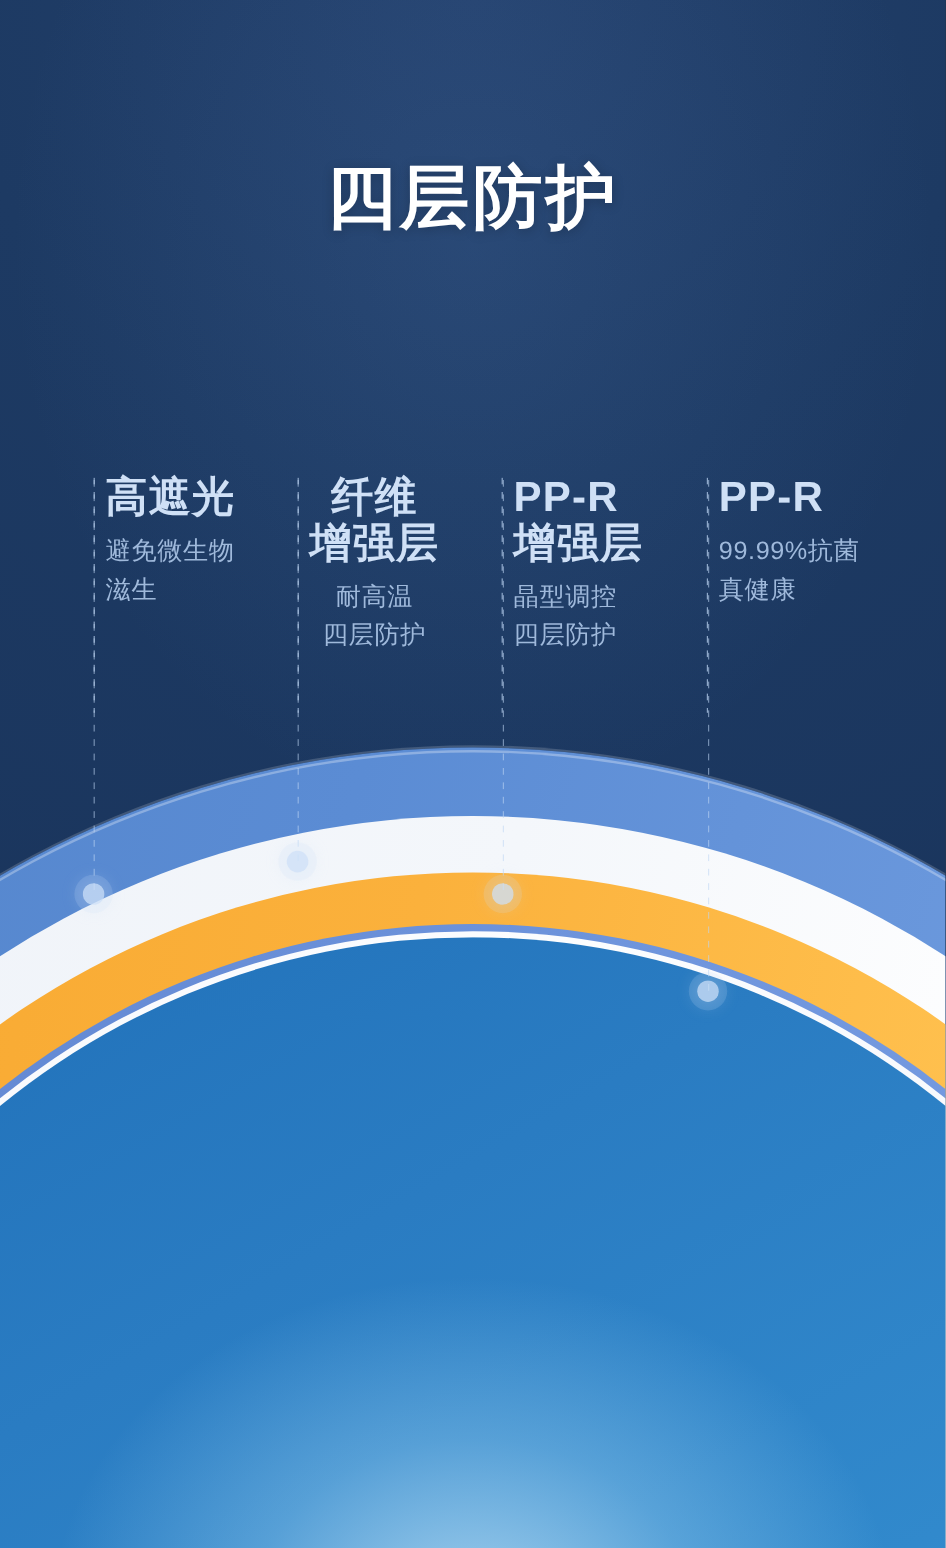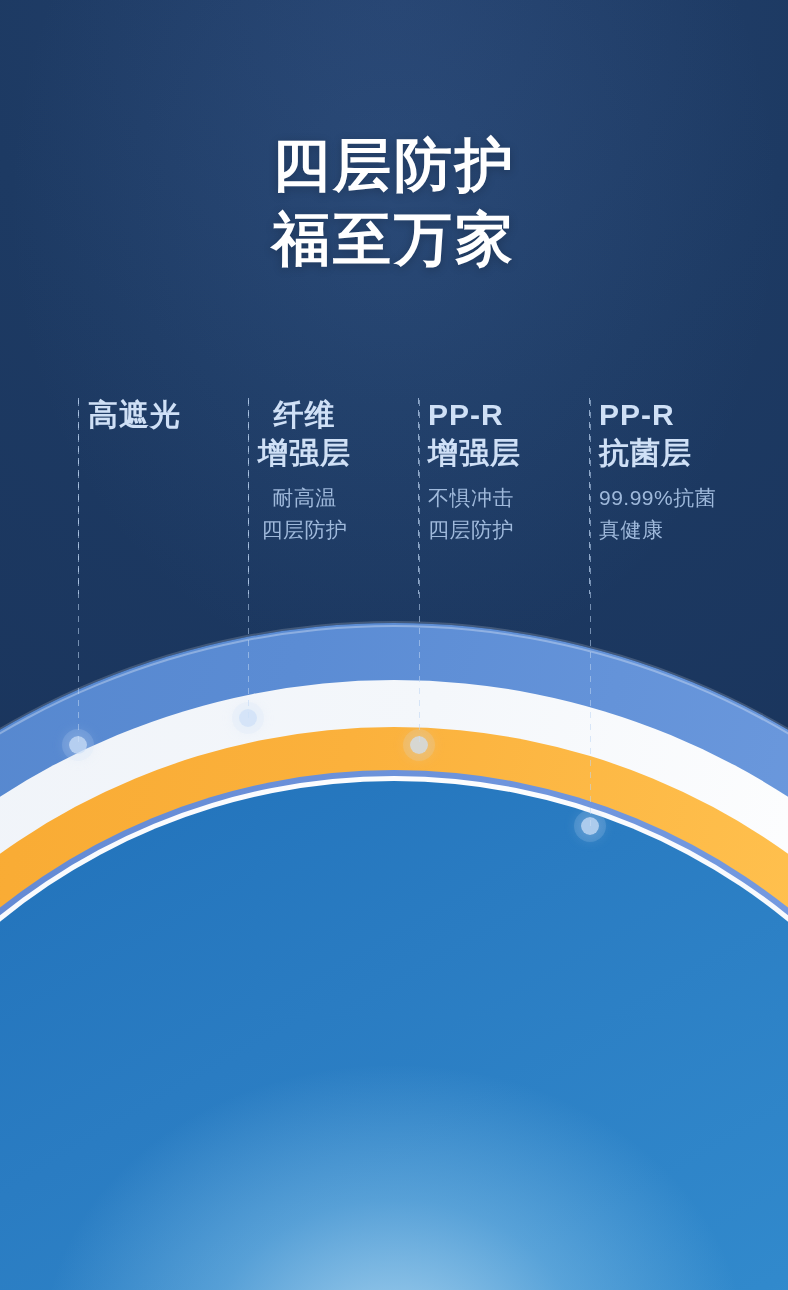--- a/index.html
+++ b/index.html
@@ -70,21 +70,21 @@
     background-image: linear-gradient(to bottom,
        rgba(190,214,244,0.70) 0px, rgba(190,214,244,0.70) 6px,
        rgba(190,214,244,0) 6px, rgba(190,214,244,0) 12px);
     background-size: 1px 12px;
     background-repeat: repeat-y;
   }
   .feature .body { padding-left: 10px; }
   .feature h3 {
     margin: 0;
     color: #cfe0f6;
-    font-size: 30px;
+    font-size: 35px;
     font-weight: 700;
     line-height: 38px;
     letter-spacing: 1px;
     white-space: nowrap;
   }
   .feature p {
     margin: 10px 0 0 0;
     color: #9fb9db;
     font-size: 21px;
     font-weight: 400;
@@ -205,31 +205,34 @@
     <div class="ring ring-orange"></div>
     <div class="ring ring-rim"></div>
     <div class="ring ring-hl"></div>
     <div class="ring ring-core"></div>
   </div>
 
   <div class="foot-glow"></div>
 
   <div class="headline">
     <span class="line">四层防护</span>
-    <span class="line">福至万家</span>
   </div>
 
   <div class="features">
 
     <div class="feature" id="f0" style="left: 78px;">
       <div class="rule"></div>
       <div class="body">
         <h3>
           <span class="ln">高遮光</span>
         </h3>
+        <p>
+          <span class="ln">避免微生物</span>
+          <span class="ln">滋生</span>
+        </p>
       </div>
     </div>
 
     <div class="feature" id="f1" style="left: 248px; text-align: center;">
       <div class="rule"></div>
       <div class="body">
         <h3>
           <span class="ln">纤维</span>
           <span class="ln">增强层</span>
         </h3>
@@ -241,32 +244,31 @@
     </div>
 
     <div class="feature" id="f2" style="left: 418px;">
       <div class="rule"></div>
       <div class="body">
         <h3>
           <span class="ln">PP-R</span>
           <span class="ln">增强层</span>
         </h3>
         <p>
-          <span class="ln">不惧冲击</span>
+          <span class="ln">晶型调控</span>
           <span class="ln">四层防护</span>
         </p>
       </div>
     </div>
 
     <div class="feature" id="f3" style="left: 589px;">
       <div class="rule"></div>
       <div class="body">
         <h3>
           <span class="ln">PP-R</span>
-          <span class="ln">抗菌层</span>
         </h3>
         <p>
           <span class="ln">99.99%抗菌</span>
           <span class="ln">真健康</span>
         </p>
       </div>
     </div>
 
   </div>
 

